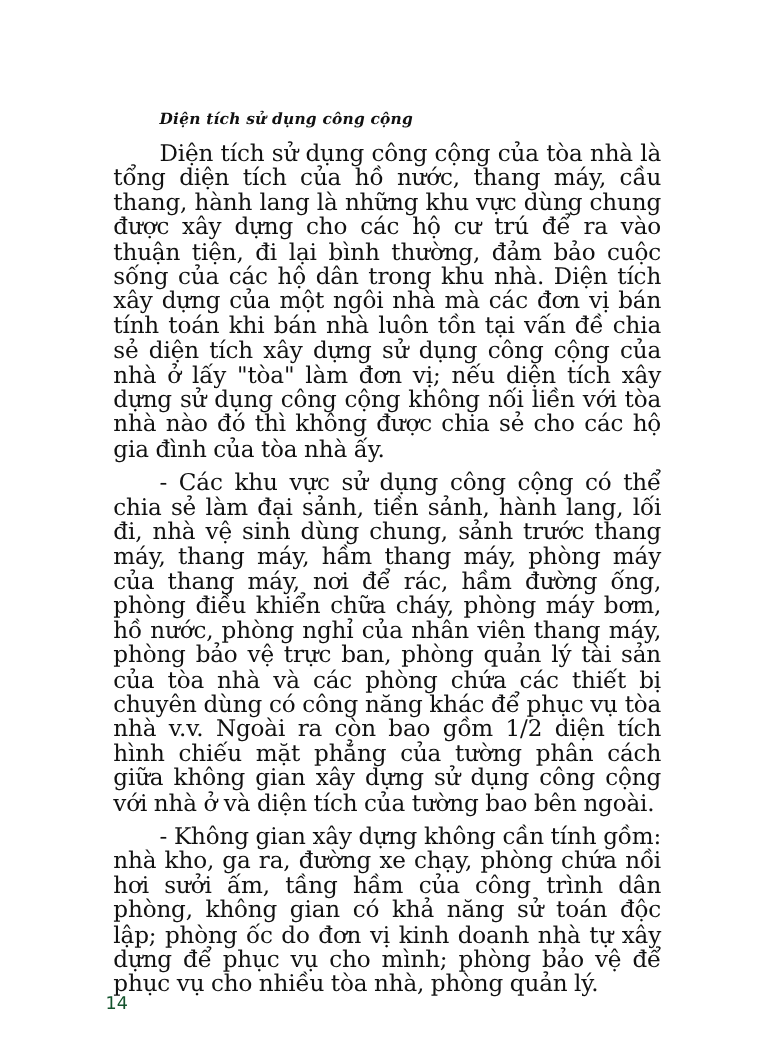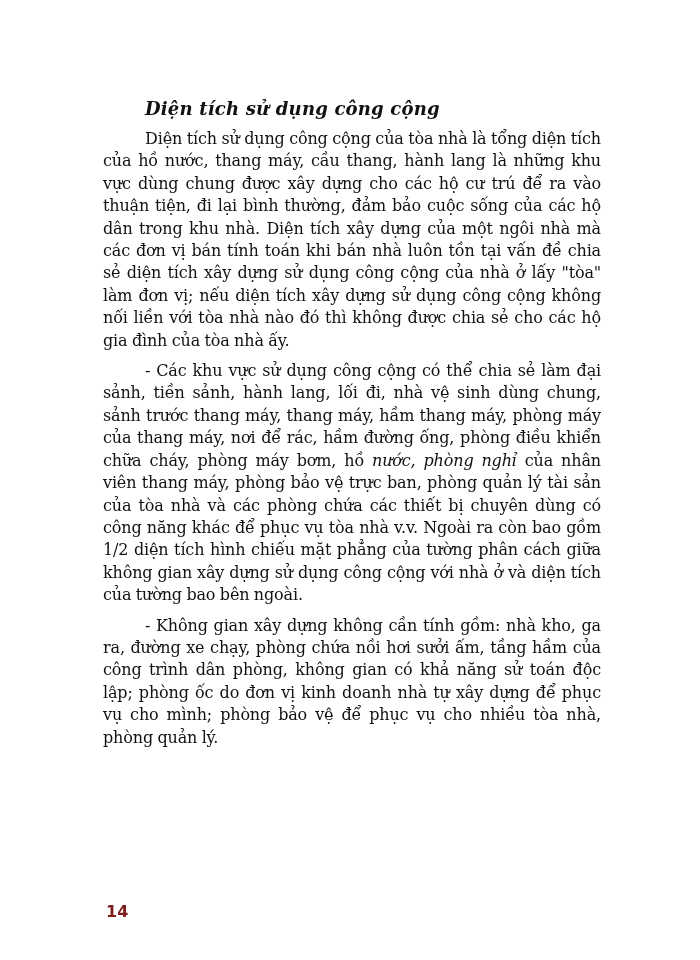--- a/index.html
+++ b/index.html
@@ -9,39 +9,39 @@
       background: #ffffff; color: #111111;
       font-family: "DejaVu Serif", "Liberation Serif", serif;
     }
     .content {
       position: absolute; left: 103px; top: 96px; width: 498px;
     }
     .section-title {
       margin: 0 0 6px 42px;
       font-family: "DejaVu Serif", serif;
       font-style: italic; font-weight: bold;
-      font-size: 18px; line-height: 26px;
+      font-size: 14px; line-height: 26px;
       letter-spacing: 0.2px;
     }
     .para {
       margin: 0;
-      font-size: 16px; line-height: 22.4px;
+      font-size: 21px; line-height: 22.4px;
       text-align: justify;
       text-align-last: left;
       letter-spacing: -0.15px;
       word-spacing: -0.5px;
     }
     .para.indent { text-indent: 42px; }
     .para + .para { margin-top: 8px; }
-    .em { font-style: italic; }
+    .em { }
     .page-number {
-      position: absolute; left: 106px; top: 902px;
+      position: absolute; left: 96px; top: 902px;
       font-family: "DejaVu Sans", sans-serif;
-      font-weight: bold; font-size: 16px; line-height: 20px;
-      color: #7f1d1d;
+      font-weight: normal; font-size: 16px; line-height: 20px;
+      color: #14532d;
     }
   </style>
 </head>
 <body>
 
 <div class="page">
   <div class="content">
     <h2 class="section-title">Diện tích sử dụng công cộng</h2>
 
     <p class="para indent">Diện tích sử dụng công cộng của tòa nhà là tổng diện tích của hồ nước, thang máy, cầu thang, hành lang là những khu vực dùng chung được xây dựng cho các hộ cư trú để ra vào thuận tiện, đi lại bình thường, đảm bảo cuộc sống của các hộ dân trong khu nhà. Diện tích xây dựng của một ngôi nhà mà các đơn vị bán tính toán khi bán nhà luôn tồn tại vấn đề chia sẻ diện tích xây dựng sử dụng công cộng của nhà ở lấy "tòa" làm đơn vị; nếu diện tích xây dựng sử dụng công cộng không nối liền với tòa nhà nào đó thì không được chia sẻ cho các hộ gia đình của tòa nhà ấy.</p>

